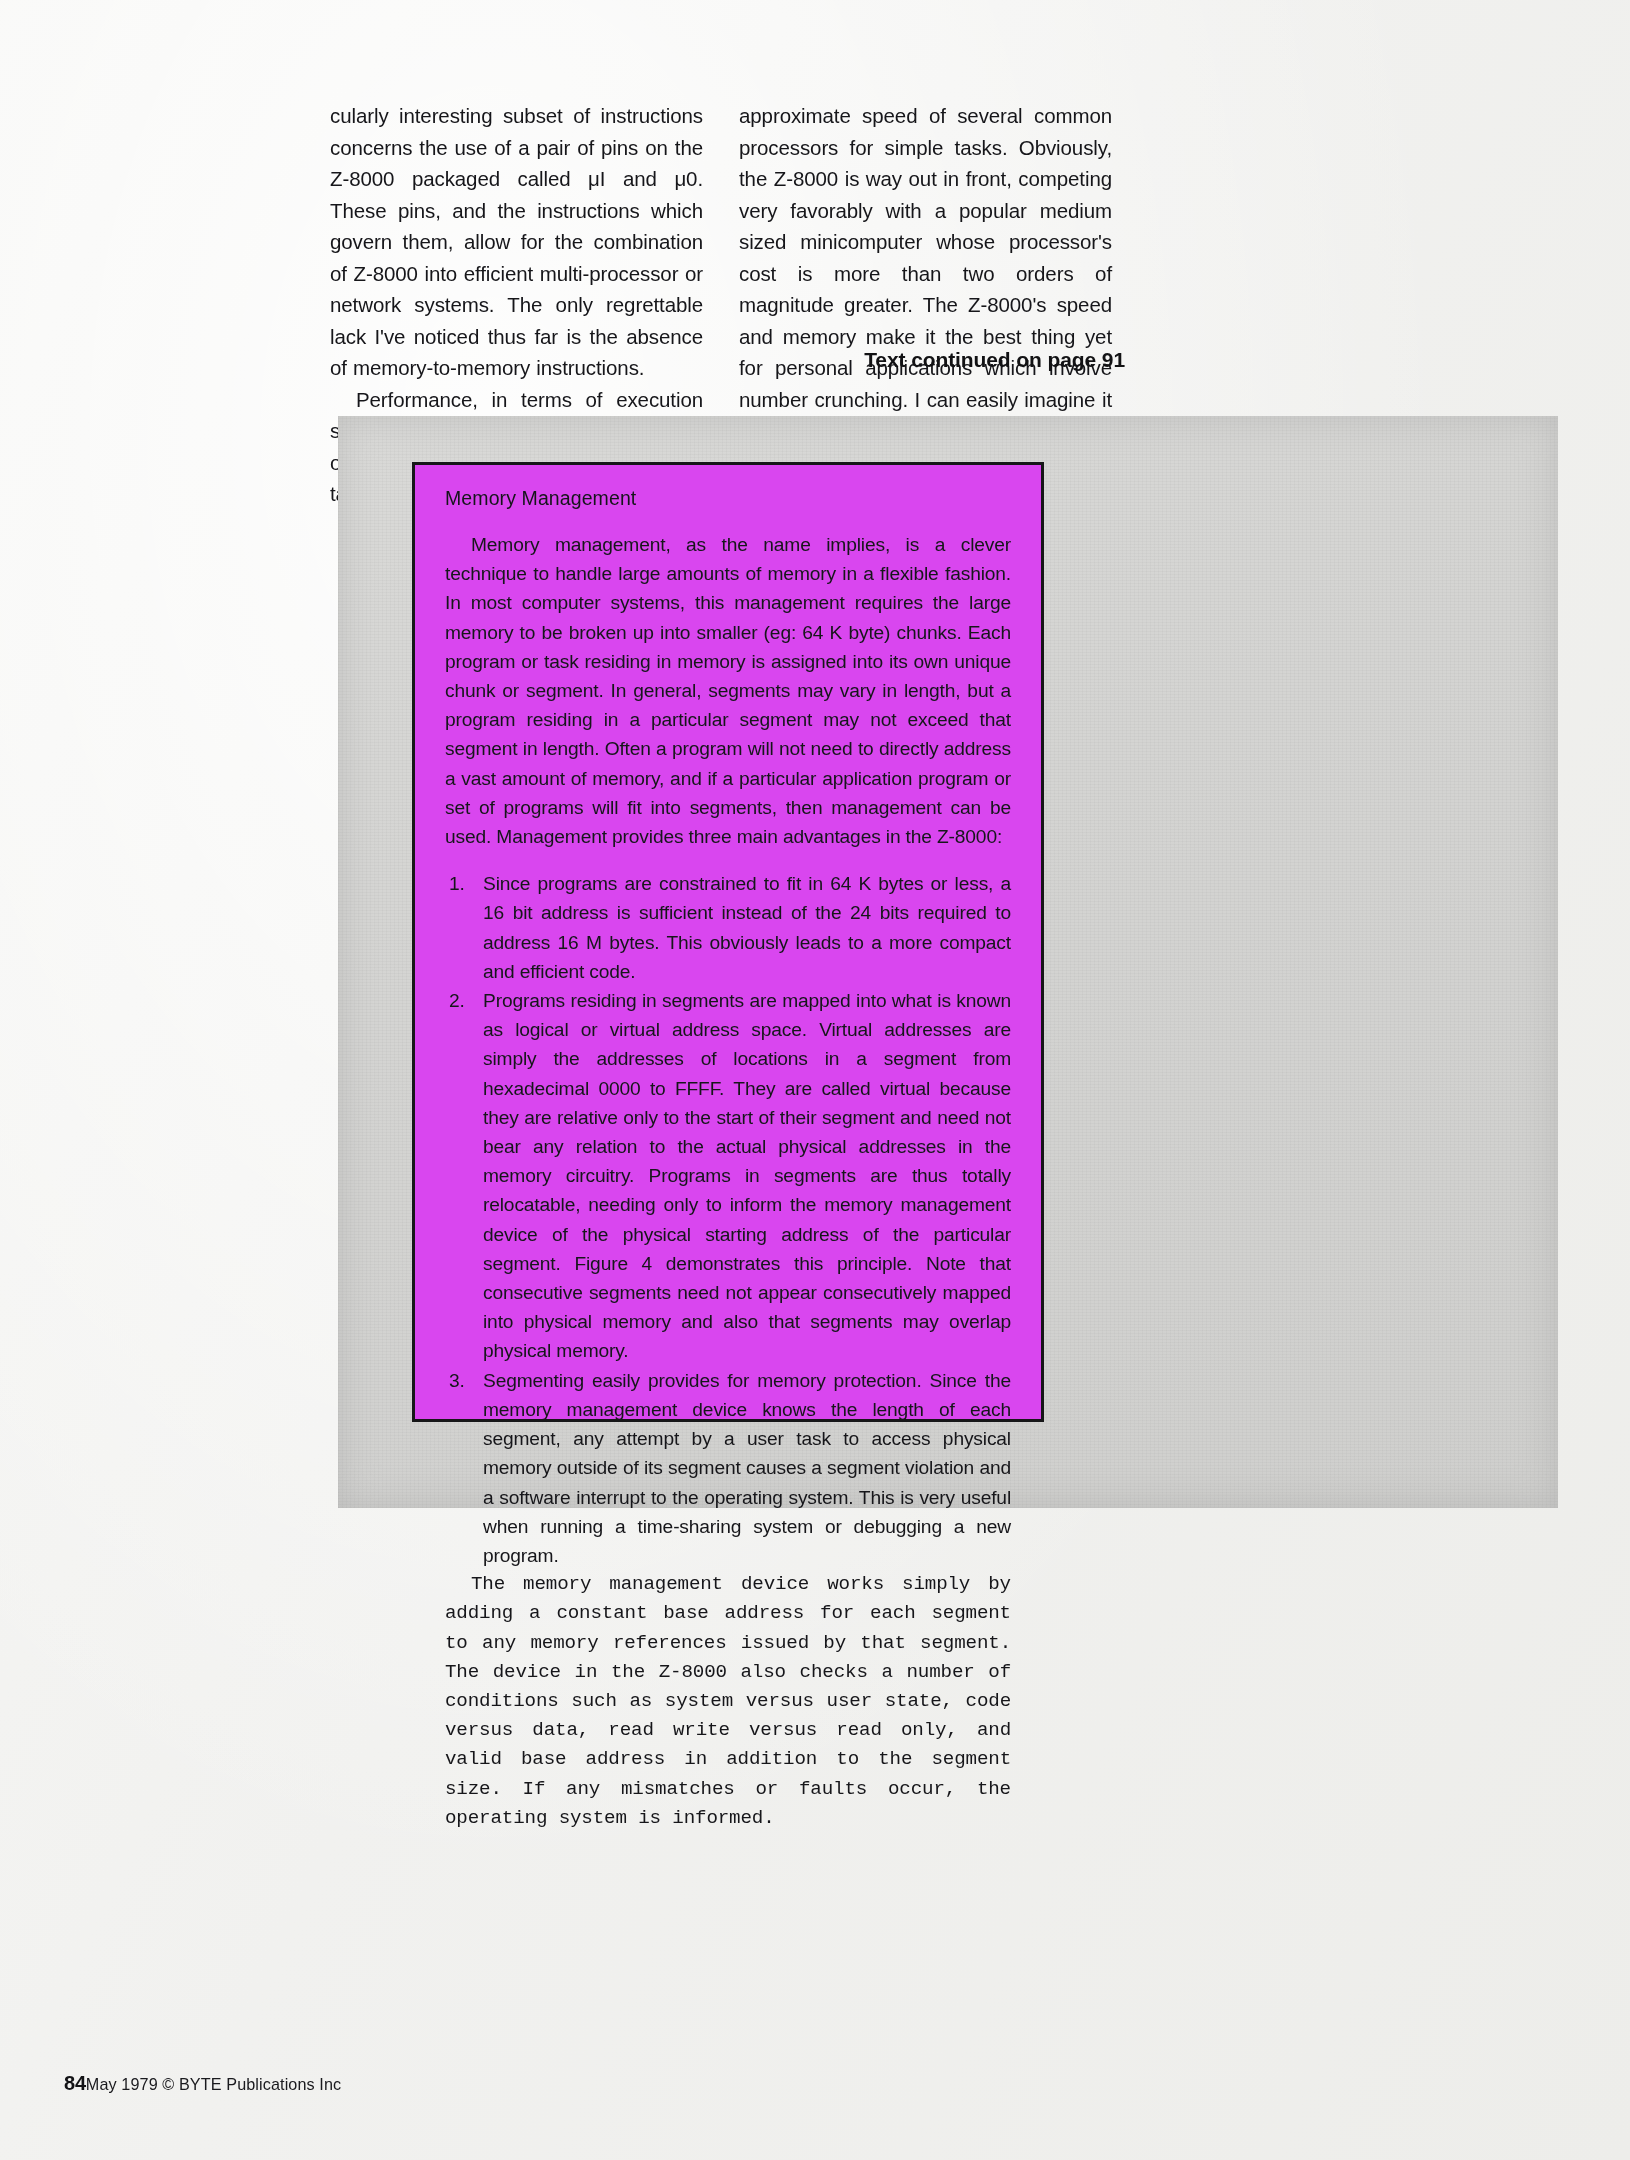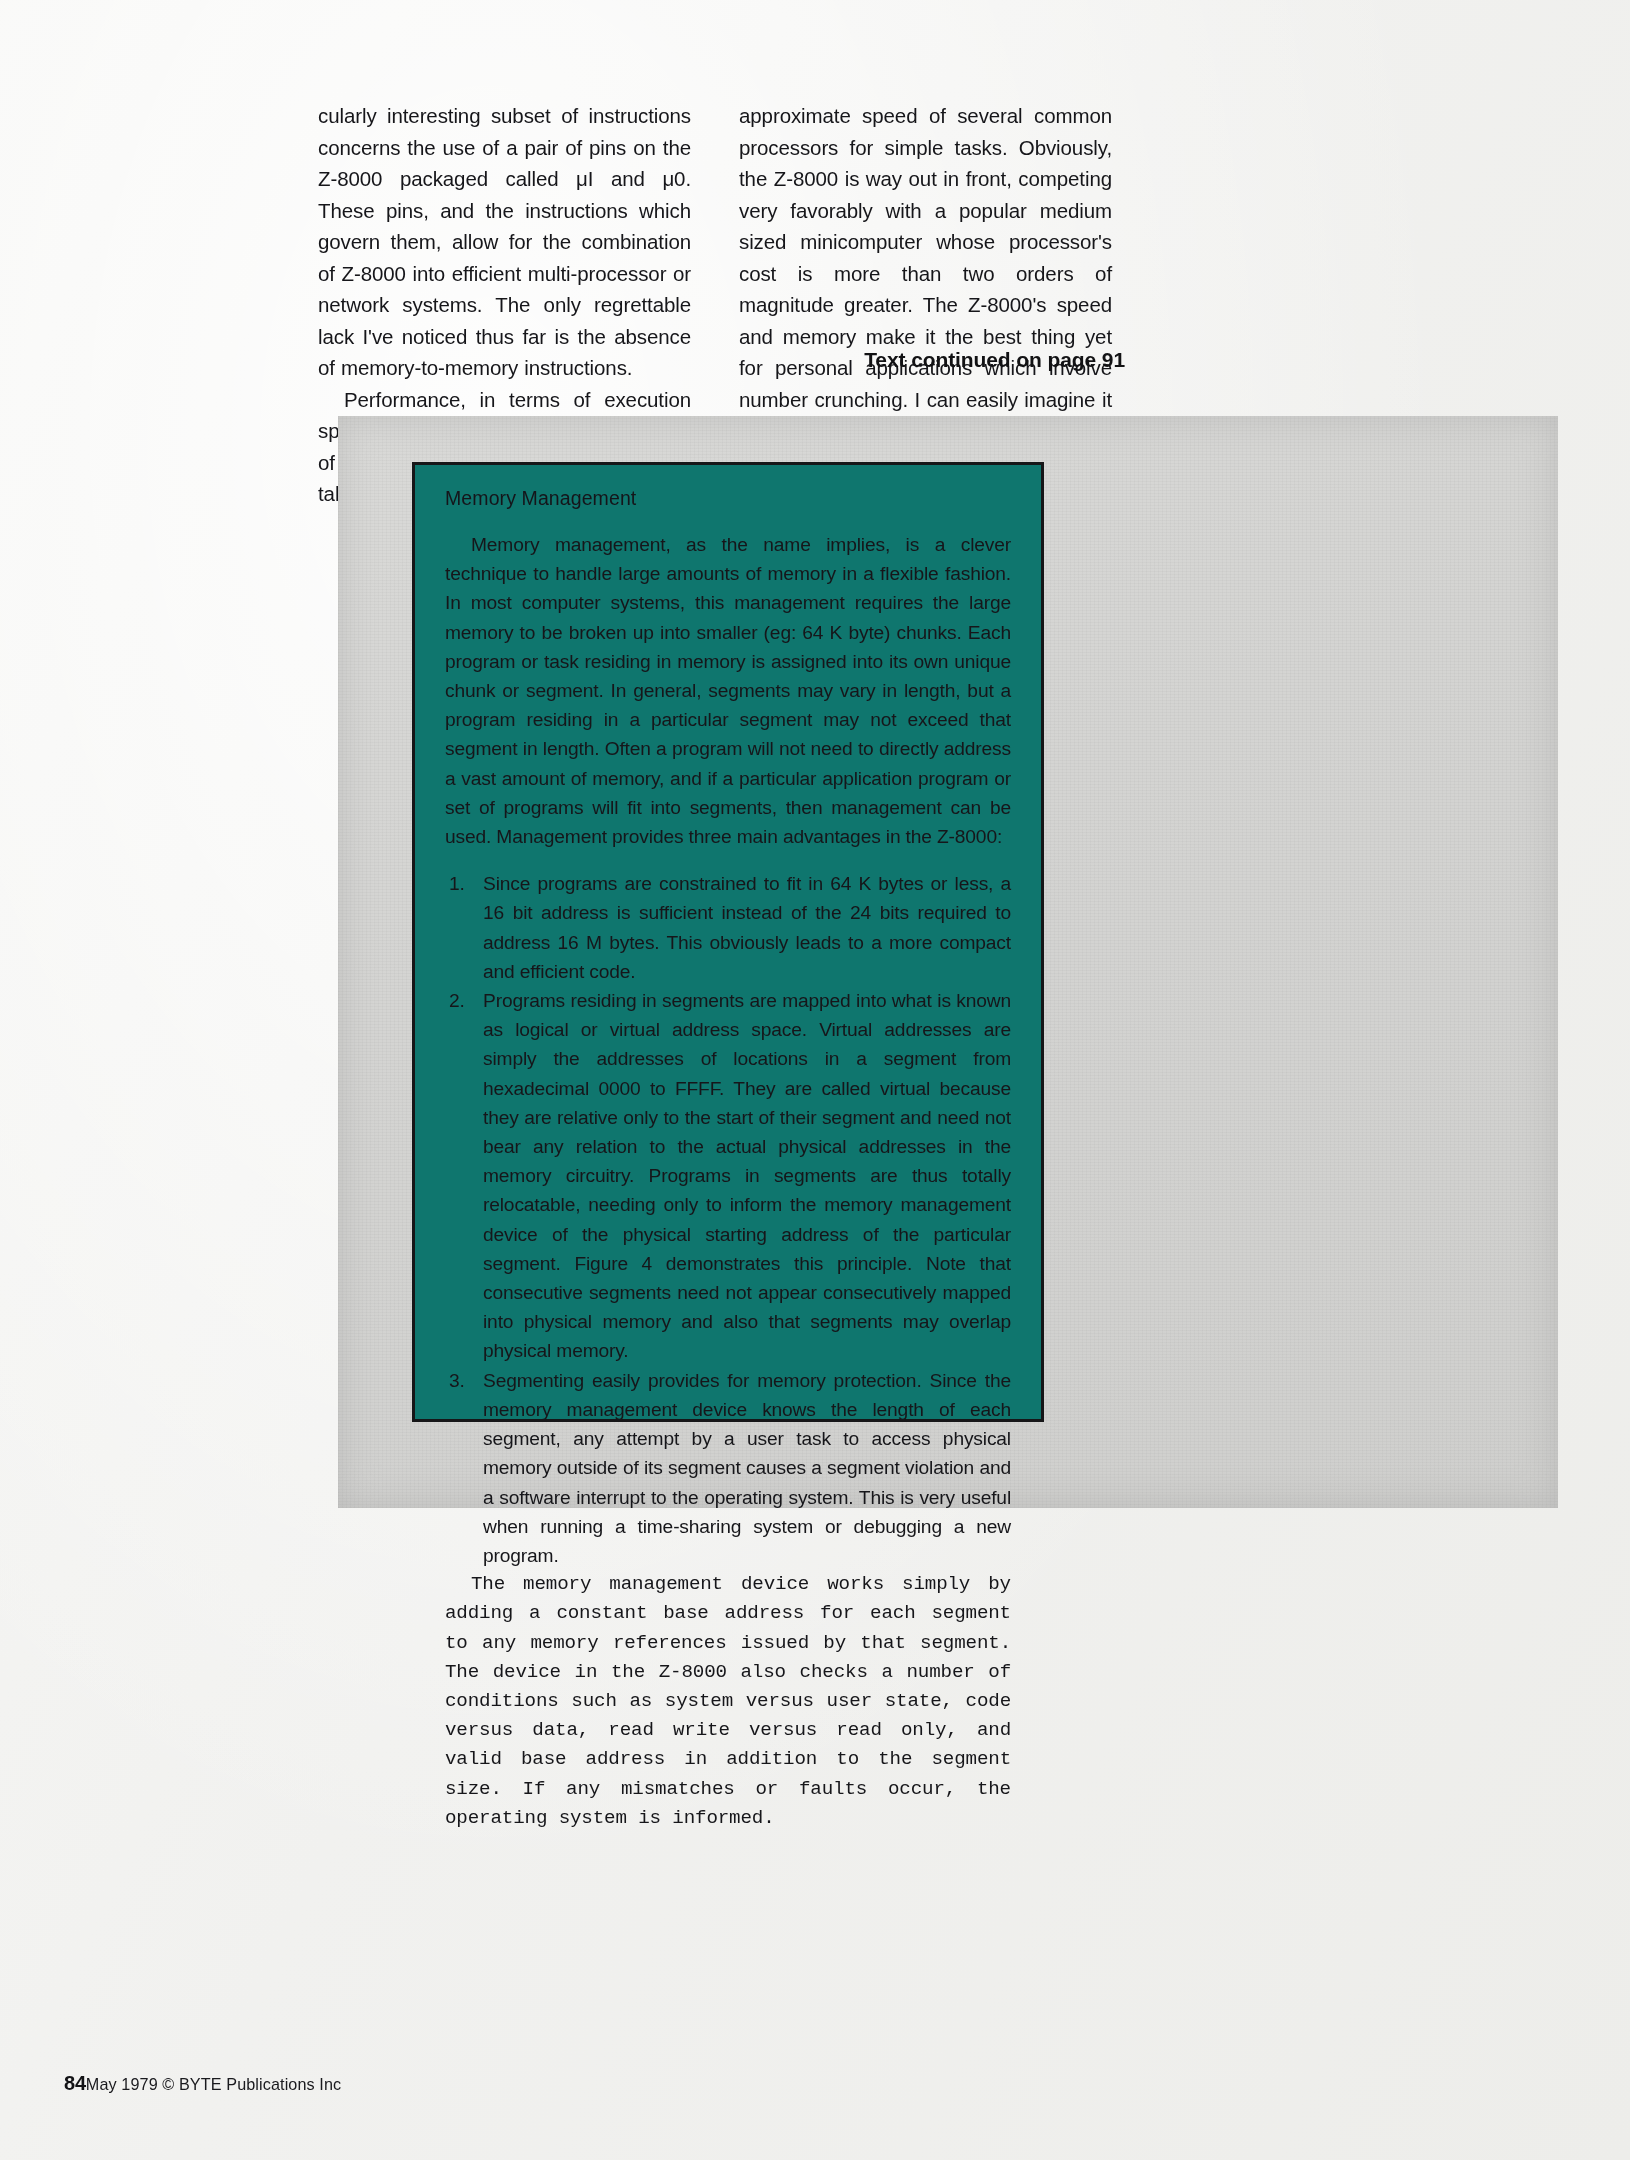--- a/index.html
+++ b/index.html
@@ -21,25 +21,25 @@
     inset: 0;
     background:
       radial-gradient(ellipse at 30% 20%, rgba(255,255,255,0.85) 0%, rgba(255,255,255,0) 60%),
       linear-gradient(115deg, #f7f7f5 0%, #f1f1ef 45%, #ededea 100%);
     pointer-events: none;
   }
 
   
   .article-columns {
     position: absolute;
-    left: 318px;
+    left: 330px;
     top: 100px;
     width: 795px;
     display: flex;
-    gap: 48px;
+    gap: 36px;
   }
   .article-col {
     width: 373px;
   }
   .article-col p {
     margin: 0;
     font-size: 20.5px;
     line-height: 31.5px;
     color: #16161a;
     text-align: justify;
@@ -76,21 +76,21 @@
     box-shadow: inset 0 0 36px rgba(150,150,150,0.35);
   }
 
   
   .sidebar-box {
     position: absolute;
     left: 412px;
     top: 462px;
     width: 632px;
     height: 960px;
-    background: #0f766e;
+    background: #d946ef;
     border: 3px solid #161618;
     box-sizing: border-box;
     padding: 22px 30px 26px 30px;
   }
   .sidebar-title {
     font-size: 19.5px;
     color: #15151a;
     margin: 0 0 20px 0;
     letter-spacing: 0.1px;
   }

